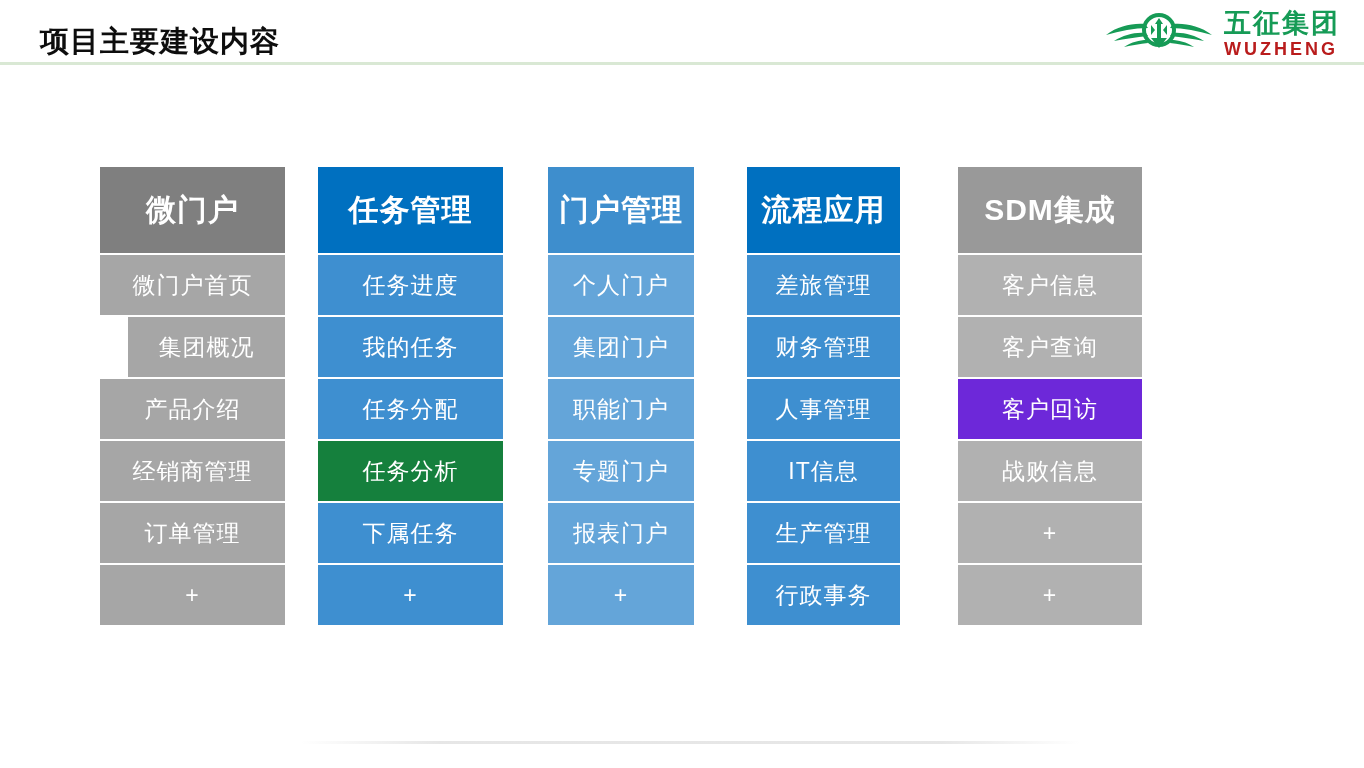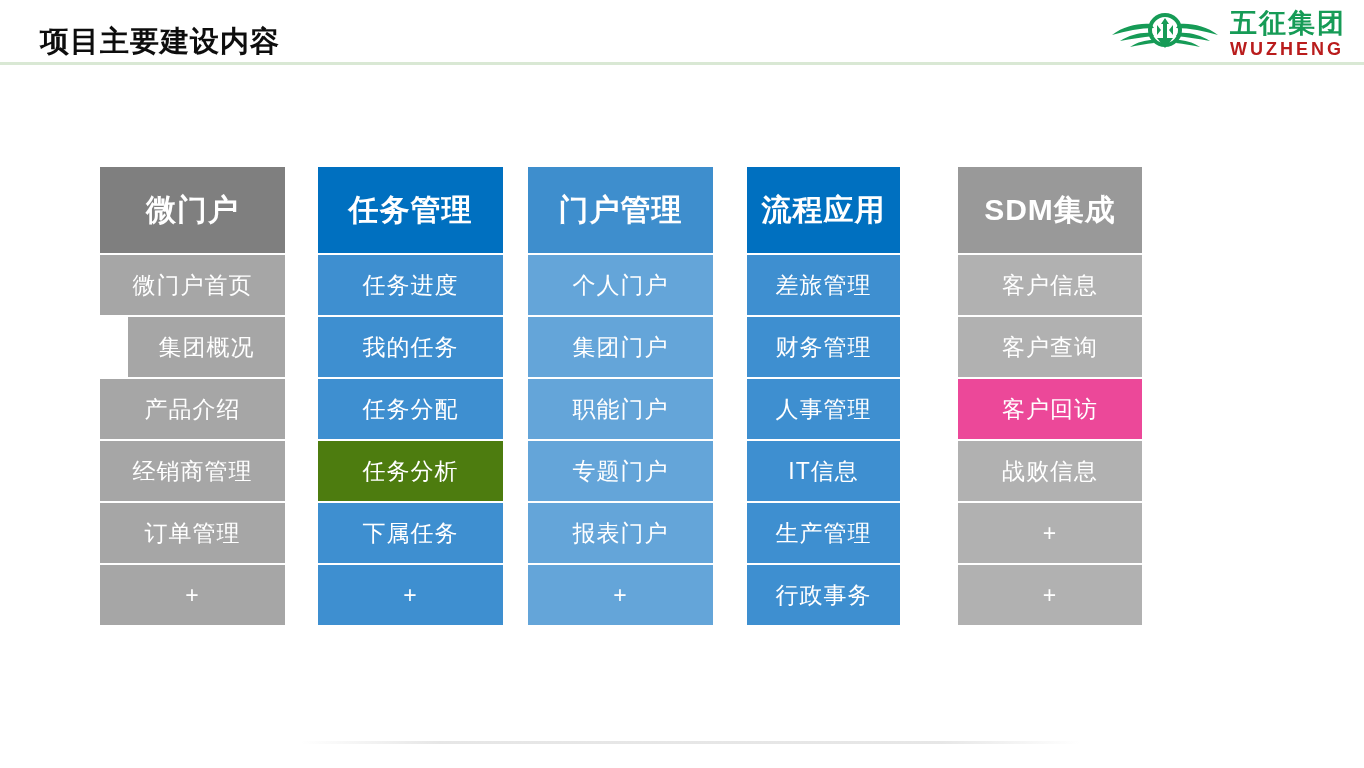--- a/index.html
+++ b/index.html
@@ -18,21 +18,21 @@
     position: absolute; left: 40px; top: 22px;
     font-size: 29px; font-weight: bold; color: #0d0d0d;
     letter-spacing: 1px;
   }
   .title-underline {
     position: absolute; top: 62px; left: 0;
     width: 100%; height: 3px; background: #d9e8d4;
   }
 
   
-  .logo { position: absolute; top: 8px; right: 18px; display: flex; align-items: center; gap: 10px; }
+  .logo { position: absolute; top: 8px; right: 24px; display: flex; align-items: center; gap: 10px; }
   .logo-emblem { width: 110px; height: 52px; }
   .logo-text { display: flex; flex-direction: column; align-items: flex-start; line-height: 1; }
   .logo-cn { font-size: 27px; font-weight: bold; letter-spacing: 2px; }
   .logo-en { font-size: 18px; font-weight: bold; letter-spacing: 3px; margin-top: 3px; }
 
   
   .column { position: absolute; top: 167px; }
   .col-header {
     height: 86px; display: flex; align-items: center; justify-content: center;
     color: #ffffff; font-size: 30px; font-weight: bold; letter-spacing: 1px;
@@ -90,26 +90,26 @@
   <div class="col-cell" style="background: rgb(166, 166, 166);">经销商管理</div>
   <div class="col-cell" style="background: rgb(166, 166, 166);">订单管理</div>
   <div class="col-cell" style="background: rgb(166, 166, 166);">+</div>
 </div>
 
 <div class="column" style="left:318px; width:185px;">
   <div class="col-header" style="background: rgb(0, 112, 192);">任务管理</div>
   <div class="col-cell" style="background: rgb(62, 143, 208);">任务进度</div>
   <div class="col-cell" style="background: rgb(62, 143, 208);">我的任务</div>
   <div class="col-cell" style="background: rgb(62, 143, 208);">任务分配</div>
-  <div class="col-cell" style="background: #4d7c0f;">任务分析</div>
+  <div class="col-cell" style="background: #15803d;">任务分析</div>
   <div class="col-cell" style="background: rgb(62, 143, 208);">下属任务</div>
   <div class="col-cell" style="background: rgb(62, 143, 208);">+</div>
 </div>
 
-<div class="column" style="left:528px; width:185px;">
+<div class="column" style="left:548px; width:146px;">
   <div class="col-header" style="background: rgb(62, 142, 205);">门户管理</div>
   <div class="col-cell" style="background: rgb(100, 165, 217);">个人门户</div>
   <div class="col-cell" style="background: rgb(100, 165, 217);">集团门户</div>
   <div class="col-cell" style="background: rgb(100, 165, 217);">职能门户</div>
   <div class="col-cell" style="background: rgb(100, 165, 217);">专题门户</div>
   <div class="col-cell" style="background: rgb(100, 165, 217);">报表门户</div>
   <div class="col-cell" style="background: rgb(100, 165, 217);">+</div>
 </div>
 
 <div class="column" style="left:747px; width:153px;">
@@ -119,19 +119,19 @@
   <div class="col-cell" style="background: rgb(62, 143, 208);">人事管理</div>
   <div class="col-cell" style="background: rgb(62, 143, 208);">IT信息</div>
   <div class="col-cell" style="background: rgb(62, 143, 208);">生产管理</div>
   <div class="col-cell" style="background: rgb(62, 143, 208);">行政事务</div>
 </div>
 
 <div class="column" style="left:958px; width:184px;">
   <div class="col-header" style="background: rgb(153, 153, 153);">SDM集成</div>
   <div class="col-cell" style="background: rgb(177, 177, 177);">客户信息</div>
   <div class="col-cell" style="background: rgb(177, 177, 177);">客户查询</div>
-  <div class="col-cell" style="background: #ec4899;">客户回访</div>
+  <div class="col-cell" style="background: #6d28d9;">客户回访</div>
   <div class="col-cell" style="background: rgb(177, 177, 177);">战败信息</div>
   <div class="col-cell" style="background: rgb(177, 177, 177);">+</div>
   <div class="col-cell" style="background: rgb(177, 177, 177);">+</div>
 </div>
 
 <div class="bottom-shade"></div>
 
 </body></html>

